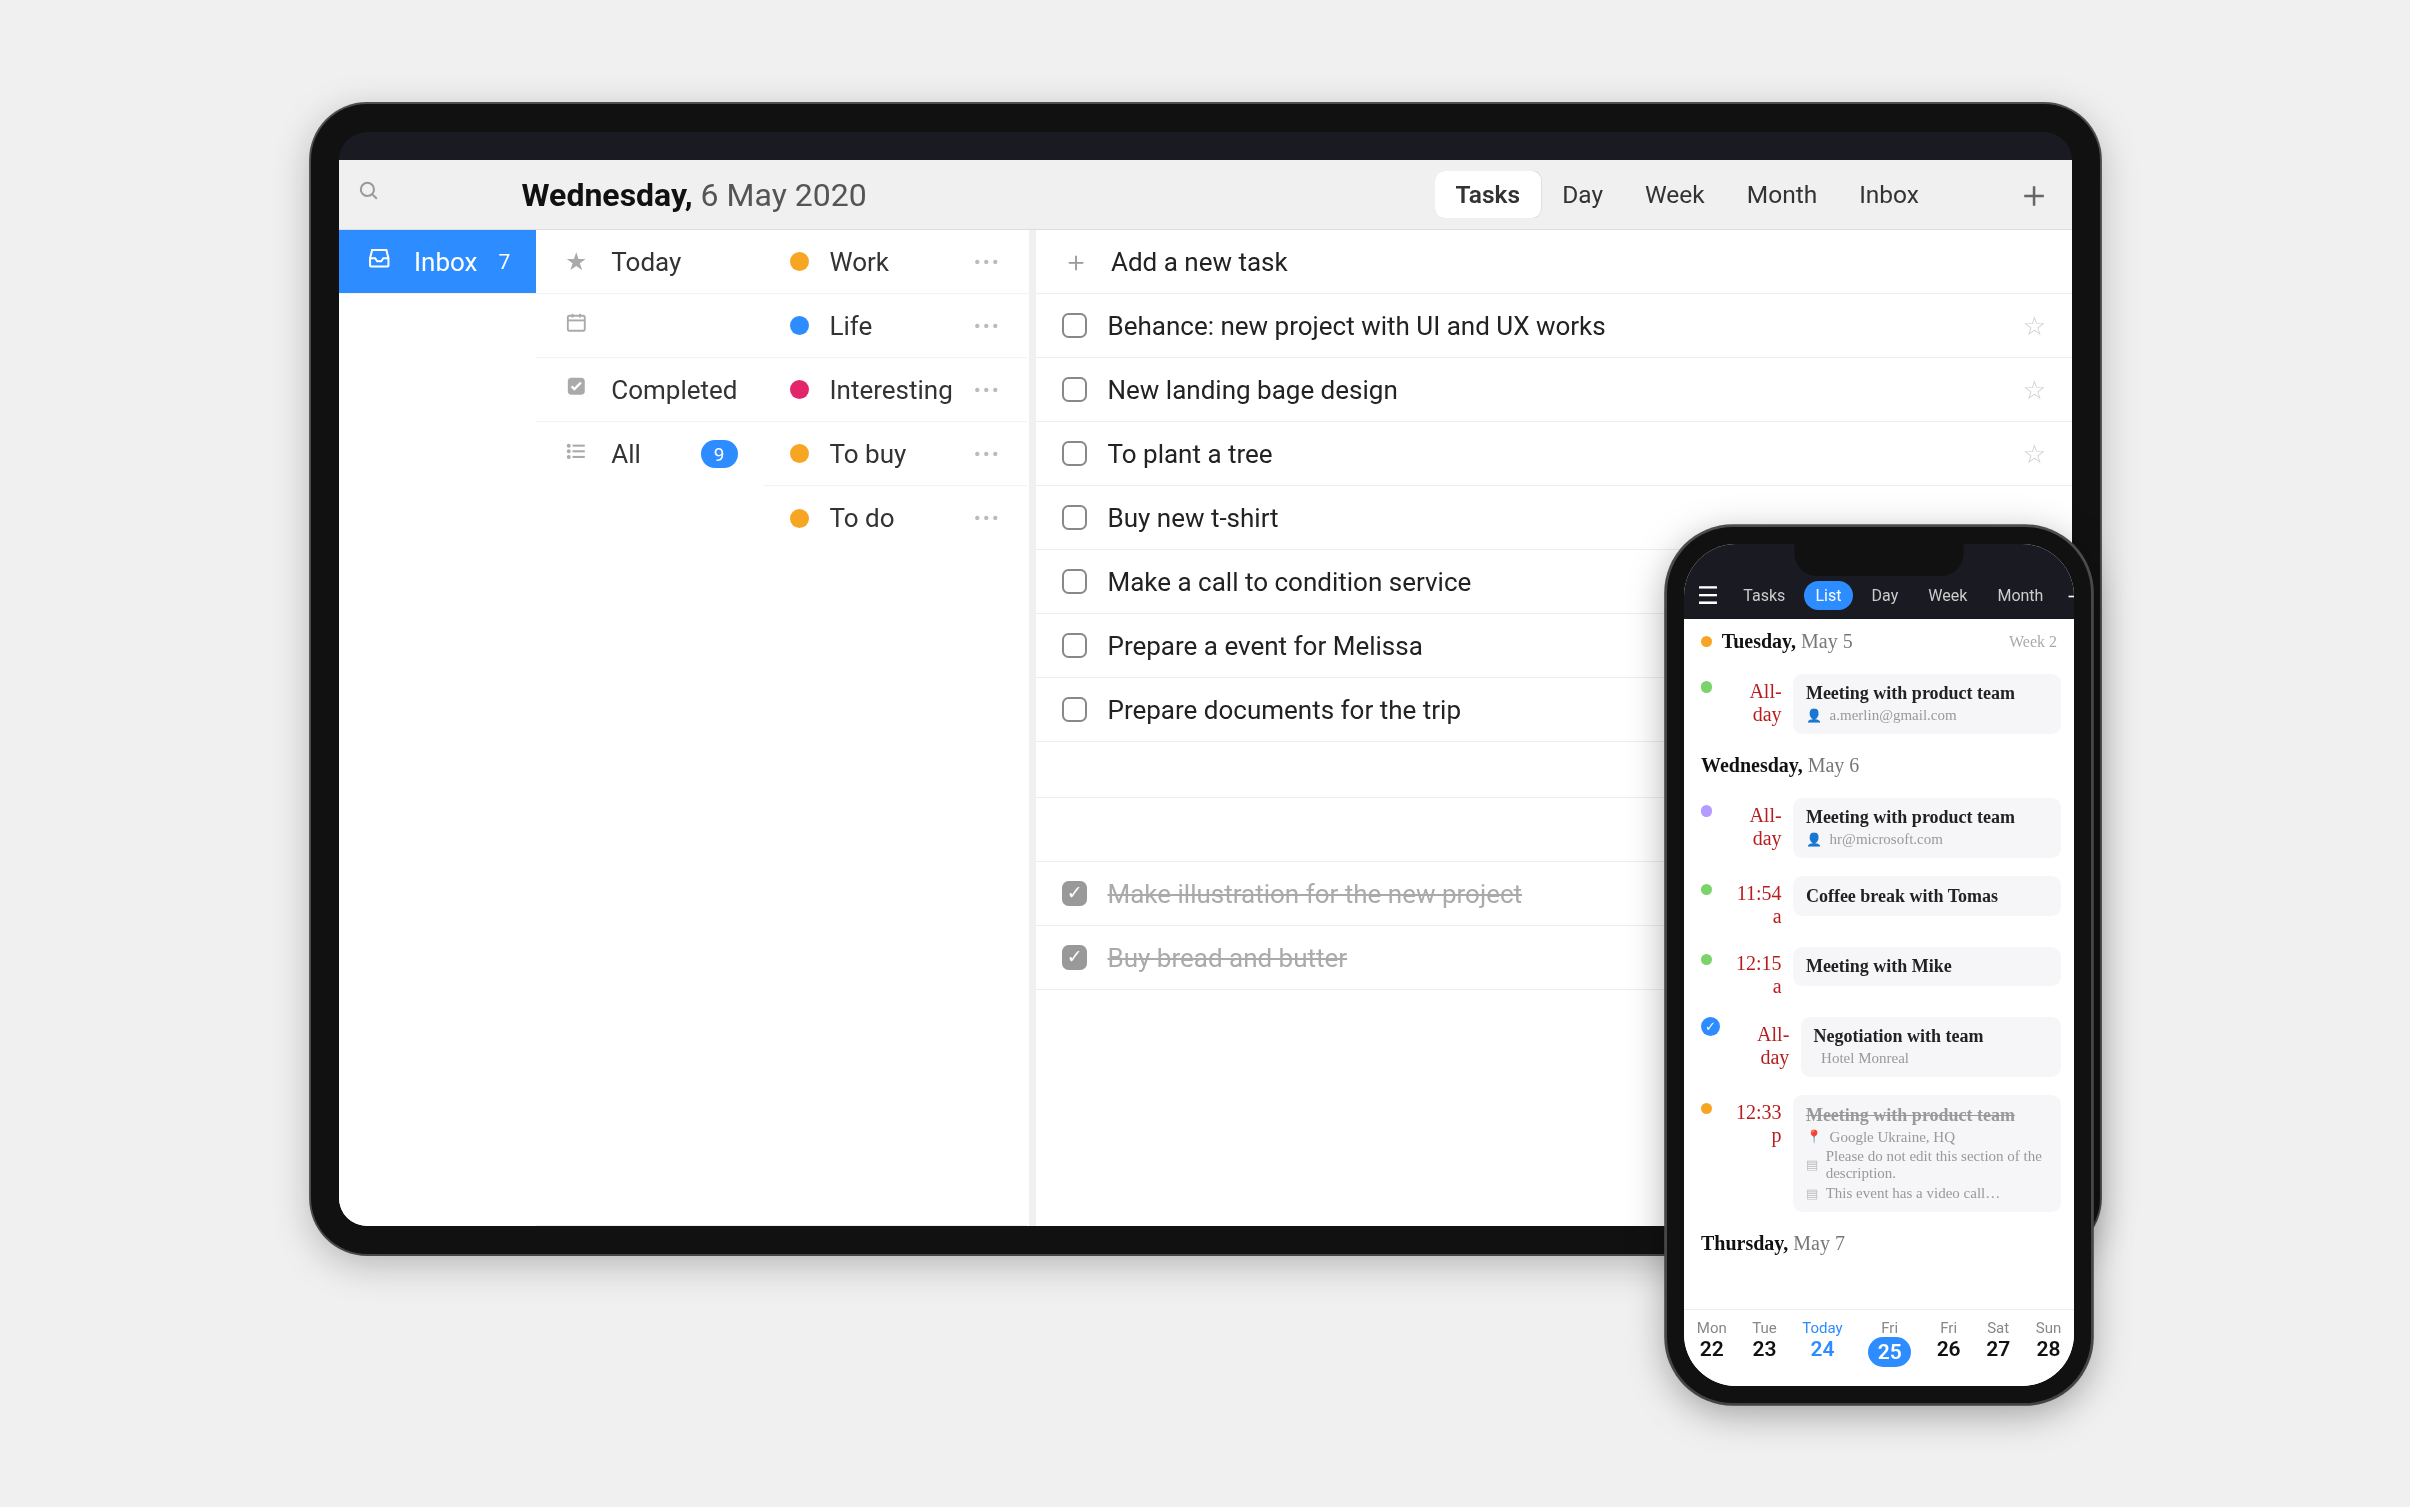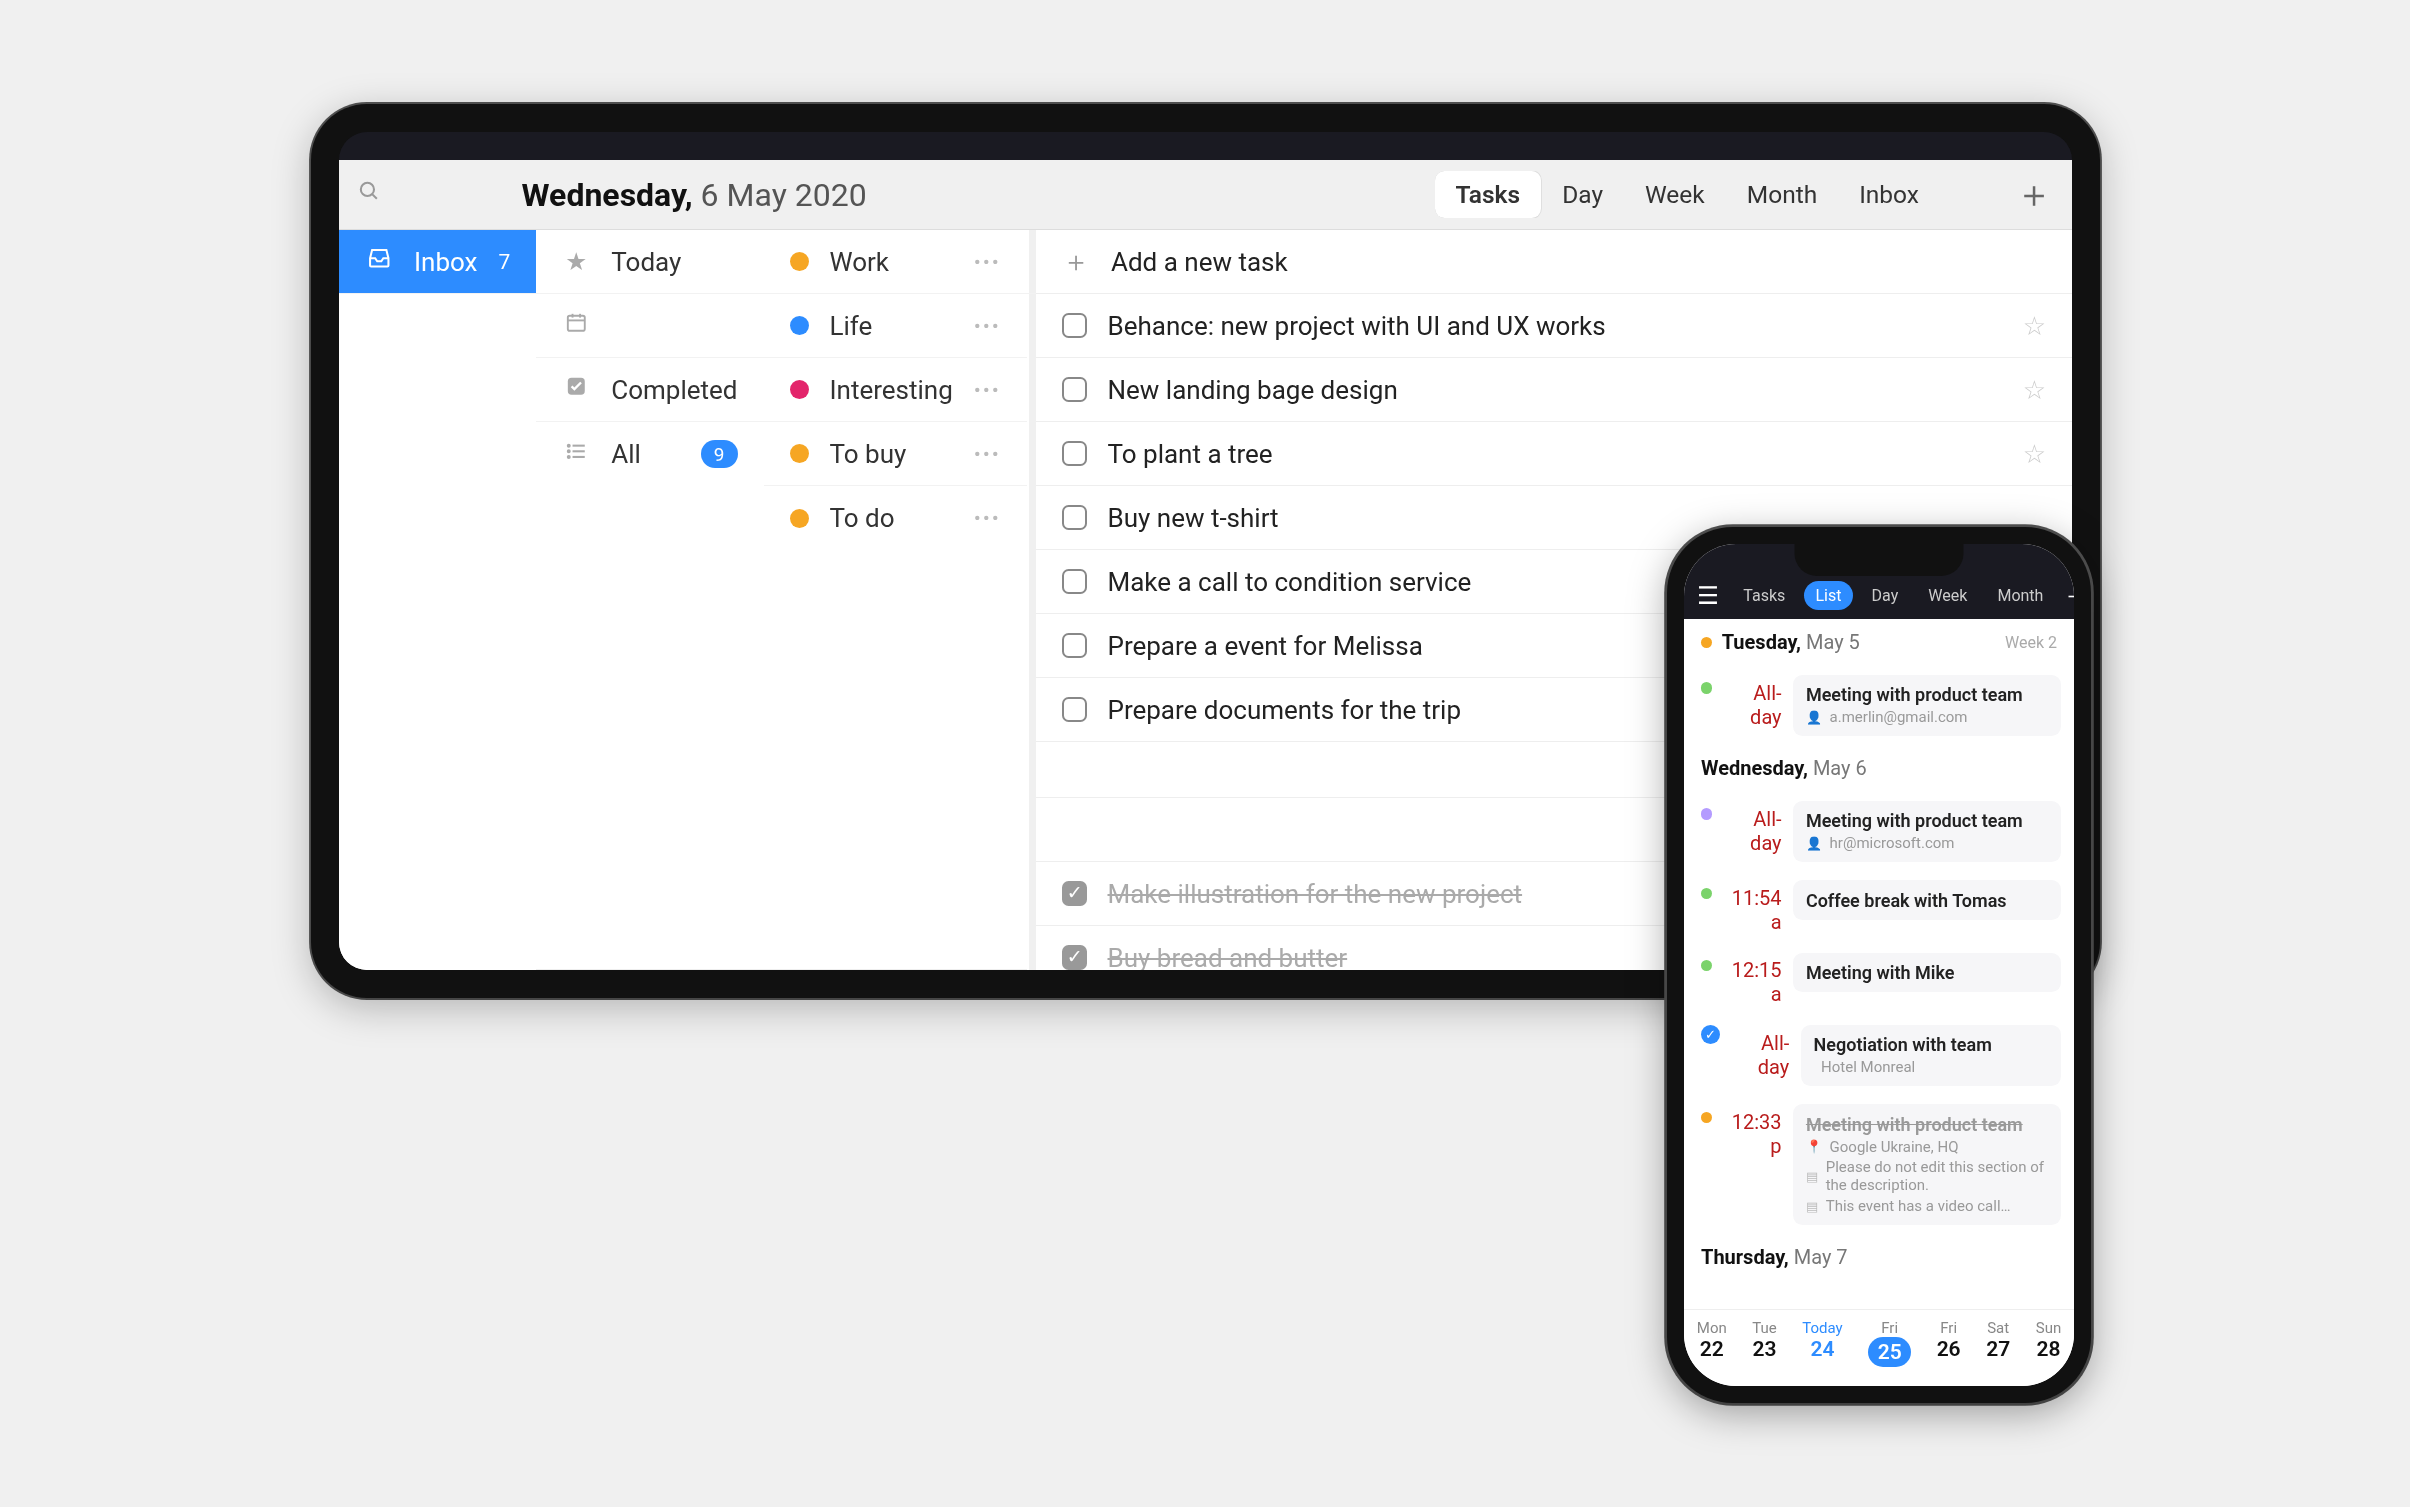--- a/index.html
+++ b/index.html
@@ -8,21 +8,21 @@
     background: #f0f0f0;
     font-family: -apple-system, BlinkMacSystemFont, "Segoe UI", Roboto, sans-serif;
     color: #222;
     position: relative;
   }
 
   
   .ipad {
     position: absolute;
     left: 311px; top: 104px;
-    width: 1789px; height: 894px;
+    width: 1789px; height: 1150px;
     background: #111;
     border-radius: 56px;
     padding: 28px;
     box-shadow: 0 9.4px 38px rgba(0,0,0,0.25), 0 0 0 1.9px #555;
   }
   .ipad-screen {
     width: 100%; height: 100%;
     background: #111;
     border-radius: 28px;
     overflow: hidden;
@@ -122,21 +122,21 @@
     background:#1a1a22; color:#fff;
     height:75px; padding-top:28px;
     display:flex; align-items:center; gap:7.5px; padding-left:13px; padding-right:13px;
     font-size:17px;
   }
   .ph-toolbar .hamburger { font-size:24.5px; margin-right:5.6px;}
   .ph-tab { padding:4.7px 11.3px; border-radius:17px; font-size:16px; color:#ccc;}
   .ph-tab.active { background:#2d8cff; color:#fff;}
   .ph-plus { margin-left:auto; font-size:26px;}
 
-  .ph-body { flex:1; overflow:hidden; background:#fff;}
+  .ph-body { flex:1; overflow:hidden; background:#fff;font-family:Liberation Serif, serif;}
   .ph-dayhdr {
     display:flex; align-items:center; padding:11.3px 17px; font-size:20px; color:#777;
   }
   .ph-dayhdr .dot { width:11.3px; height:11.3px; margin-right:9.4px;}
   .ph-dayhdr b { color:#111; font-weight:700;}
   .ph-dayhdr .week { margin-left:auto; font-size:16px; color:#aaa;}
 
   .ph-event {
     display:flex; gap:11.3px; padding:9.4px 13px 9.4px 17px;
     align-items:flex-start;

